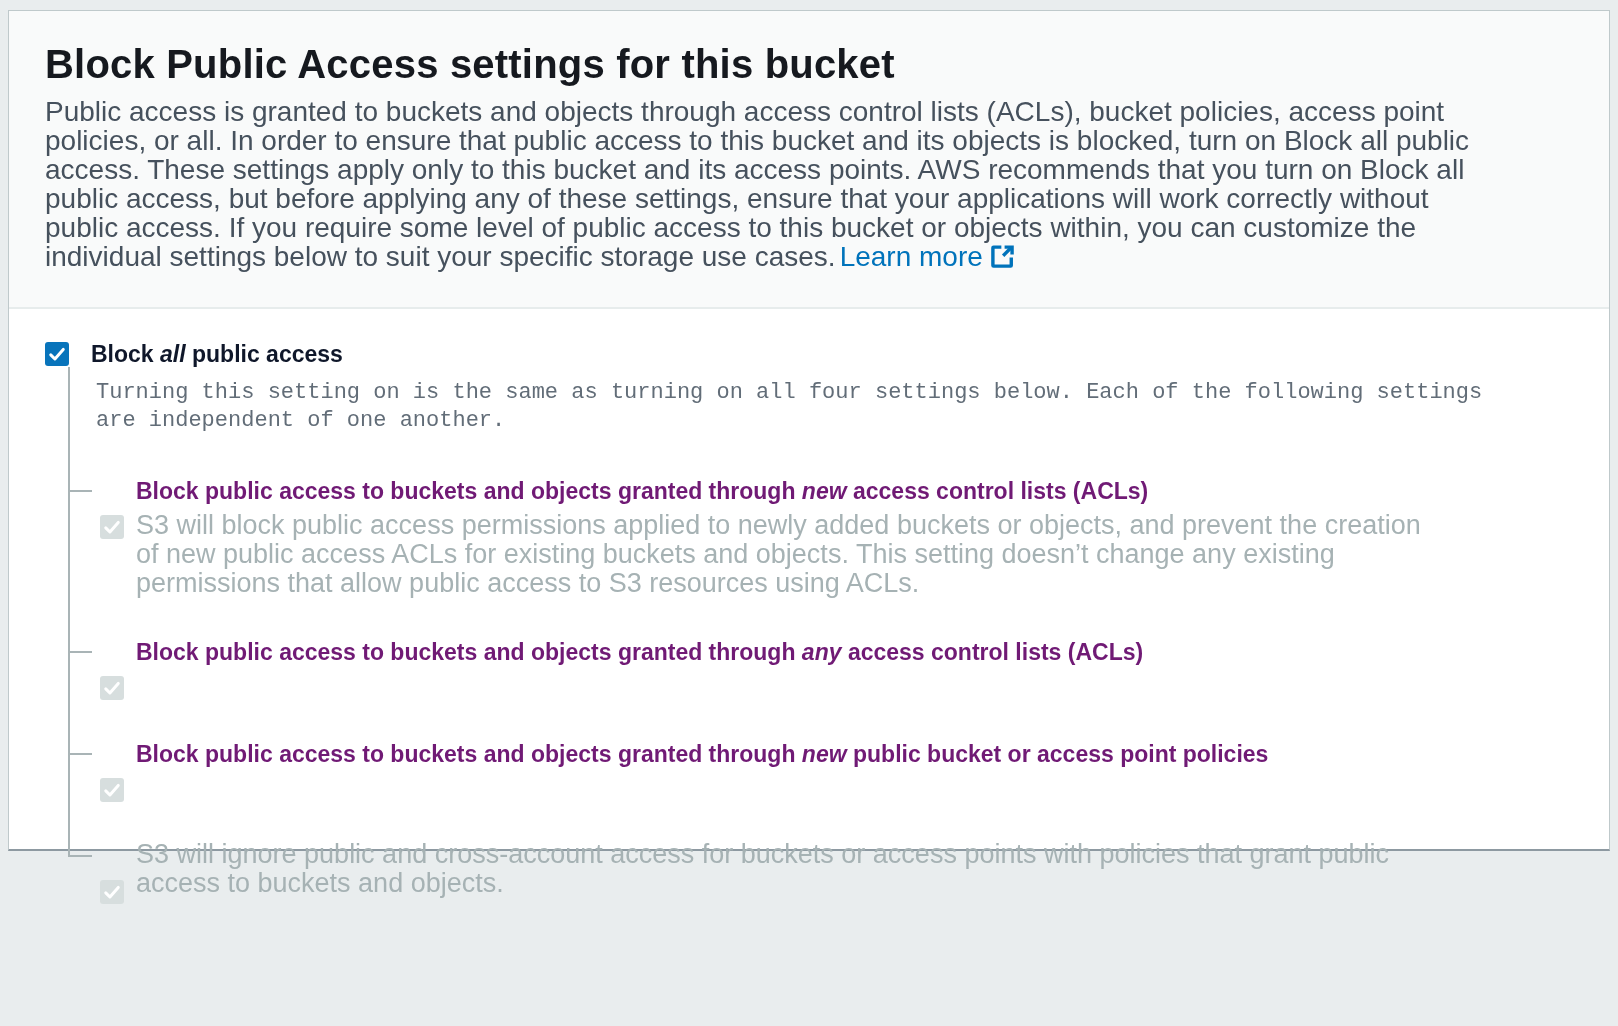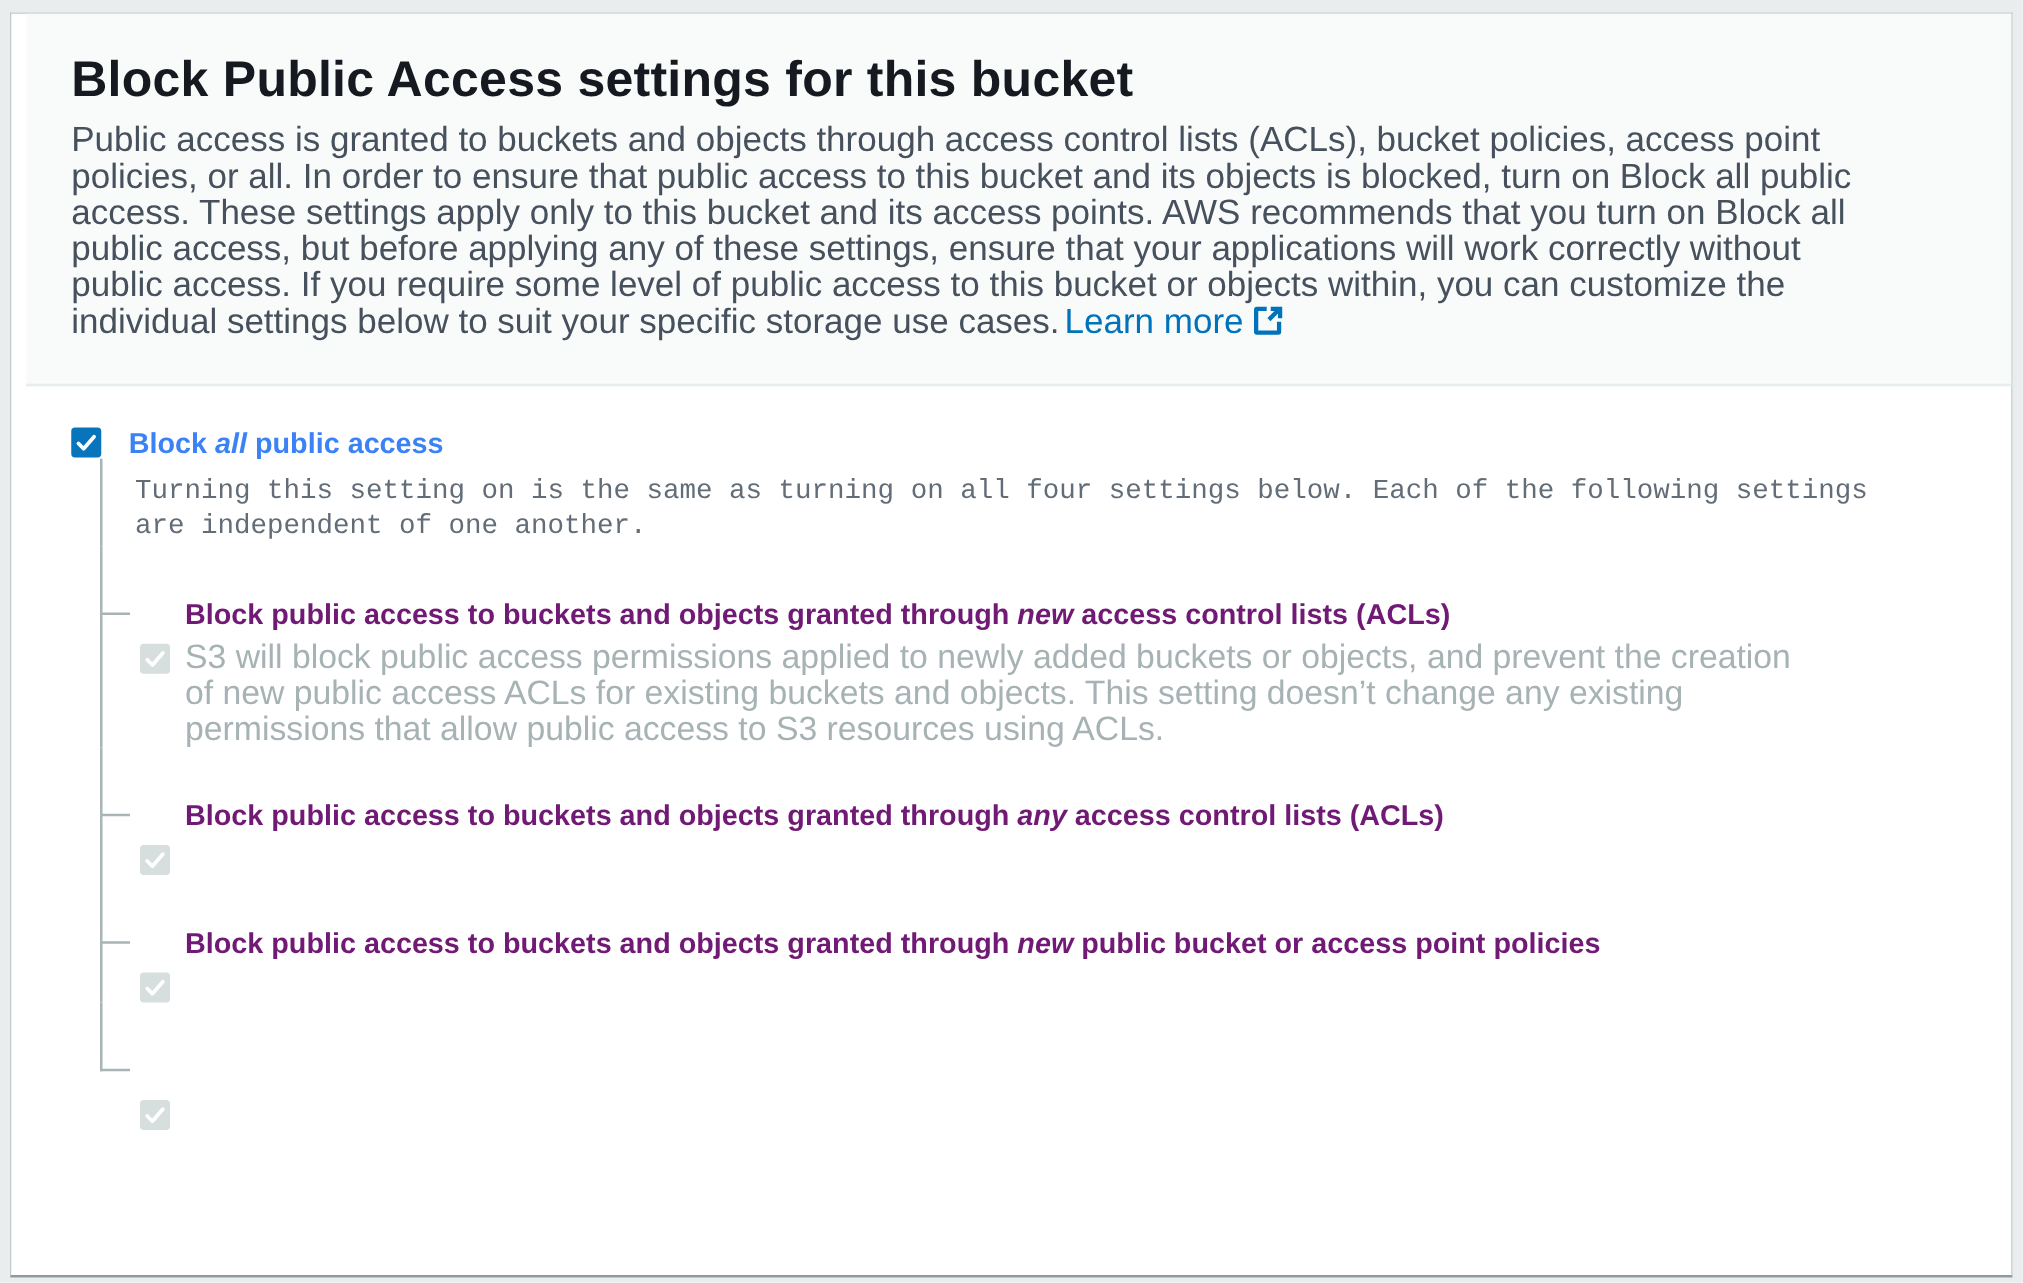--- a/index.html
+++ b/index.html
@@ -8,22 +8,21 @@
     width:1618px; height:1026px;
     font-family:"Liberation Sans","DejaVu Sans",sans-serif;
     color:#16191f;
     overflow:hidden;
   }
   .page { padding:10px 8px; height:100%; }
   .card {
     background:#ffffff;
     border:1px solid #bfc9cb;
     border-bottom:2px solid #8d99a1;
-    height:1012px;
-    padding-left:12px;
+    height:841px;
   }
   
   .card-header {
     background:#f9fafa;
     border-bottom:2px solid #e7ecec;
     padding:30px 36px 36px 36px;
   }
   .card-title {
     font-size:40px; font-weight:700; color:#16191f;
     letter-spacing:.2px; line-height:46px;
@@ -43,21 +42,21 @@
   .main-row { display:flex; align-items:flex-start; }
   .cbx {
     width:24px; height:24px; border-radius:3px; flex:none;
     display:flex; align-items:center; justify-content:center;
   }
   .cbx-on  { background:#0874bb; }
   .cbx-dis { background:#d7dede; }
   .main-row .cbx { margin-top:1px; }
   .main-label {
     font-size:23px; font-weight:700; line-height:26px;
-    margin-left:22px; color:#3b82f6;
+    margin-left:22px; color:#0f172a;
   }
   .it { font-style:italic; }
   
   .tree { margin-left:23px; }
   .turning {
     position:relative; padding:12px 0 2px 28px;
     font-size:22px; line-height:28px; color:#626d78;
     max-width:1430px;
     font-family:Liberation Mono, monospace;
   }
@@ -147,20 +146,21 @@
           </div>
         </div>
 
         <div class="sub">
           <div class="cbx cbx-dis">
             <svg class="check-svg" width="20" height="20" viewBox="0 0 24 24">
                 <polyline points="4.5,13 9.5,18 19.5,6.5" fill="none" stroke="#ffffff" stroke-width="3.6" stroke-linecap="round" stroke-linejoin="round"></polyline>
               </svg>
           </div>
           <div class="sub-text">
+            <div class="sub-desc">S3 will ignore public and cross-account access for buckets or access points with policies that grant public access to buckets and objects.</div>
           </div>
         </div>
 
       </div>
     </div>
 
   </div>
 </div>
 
 </body></html>

